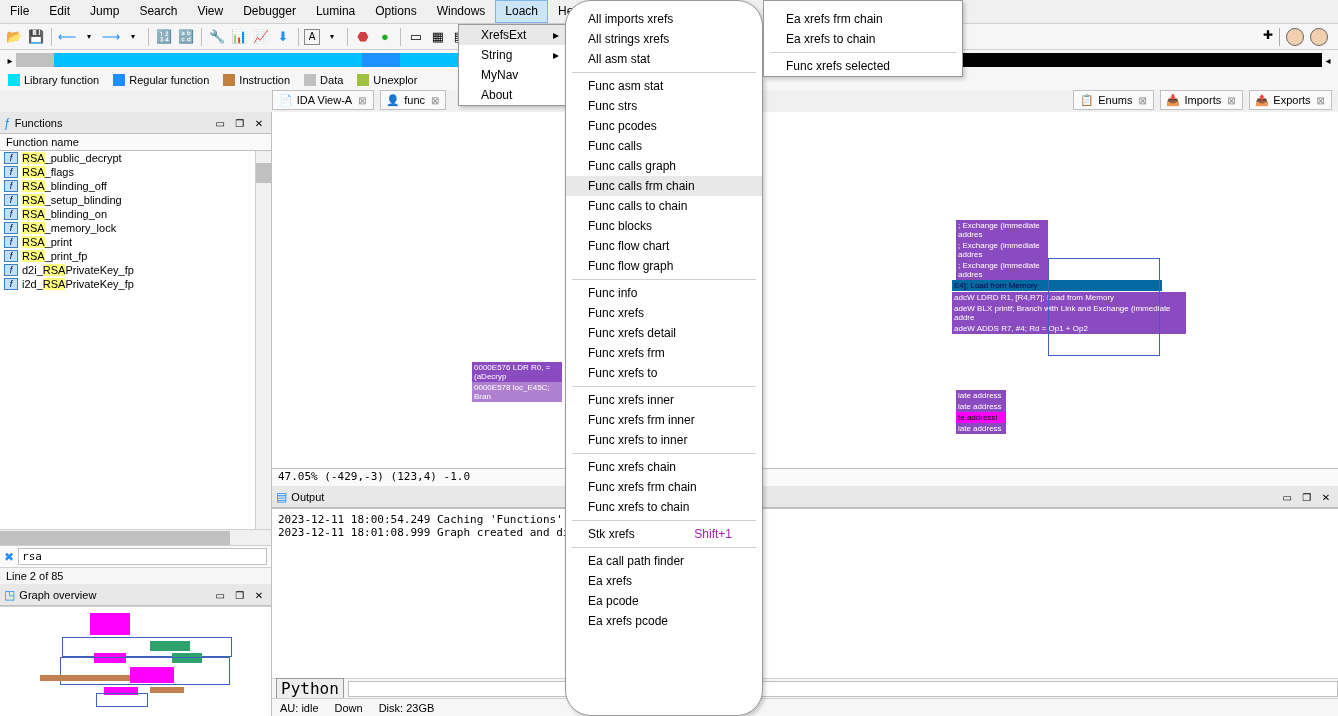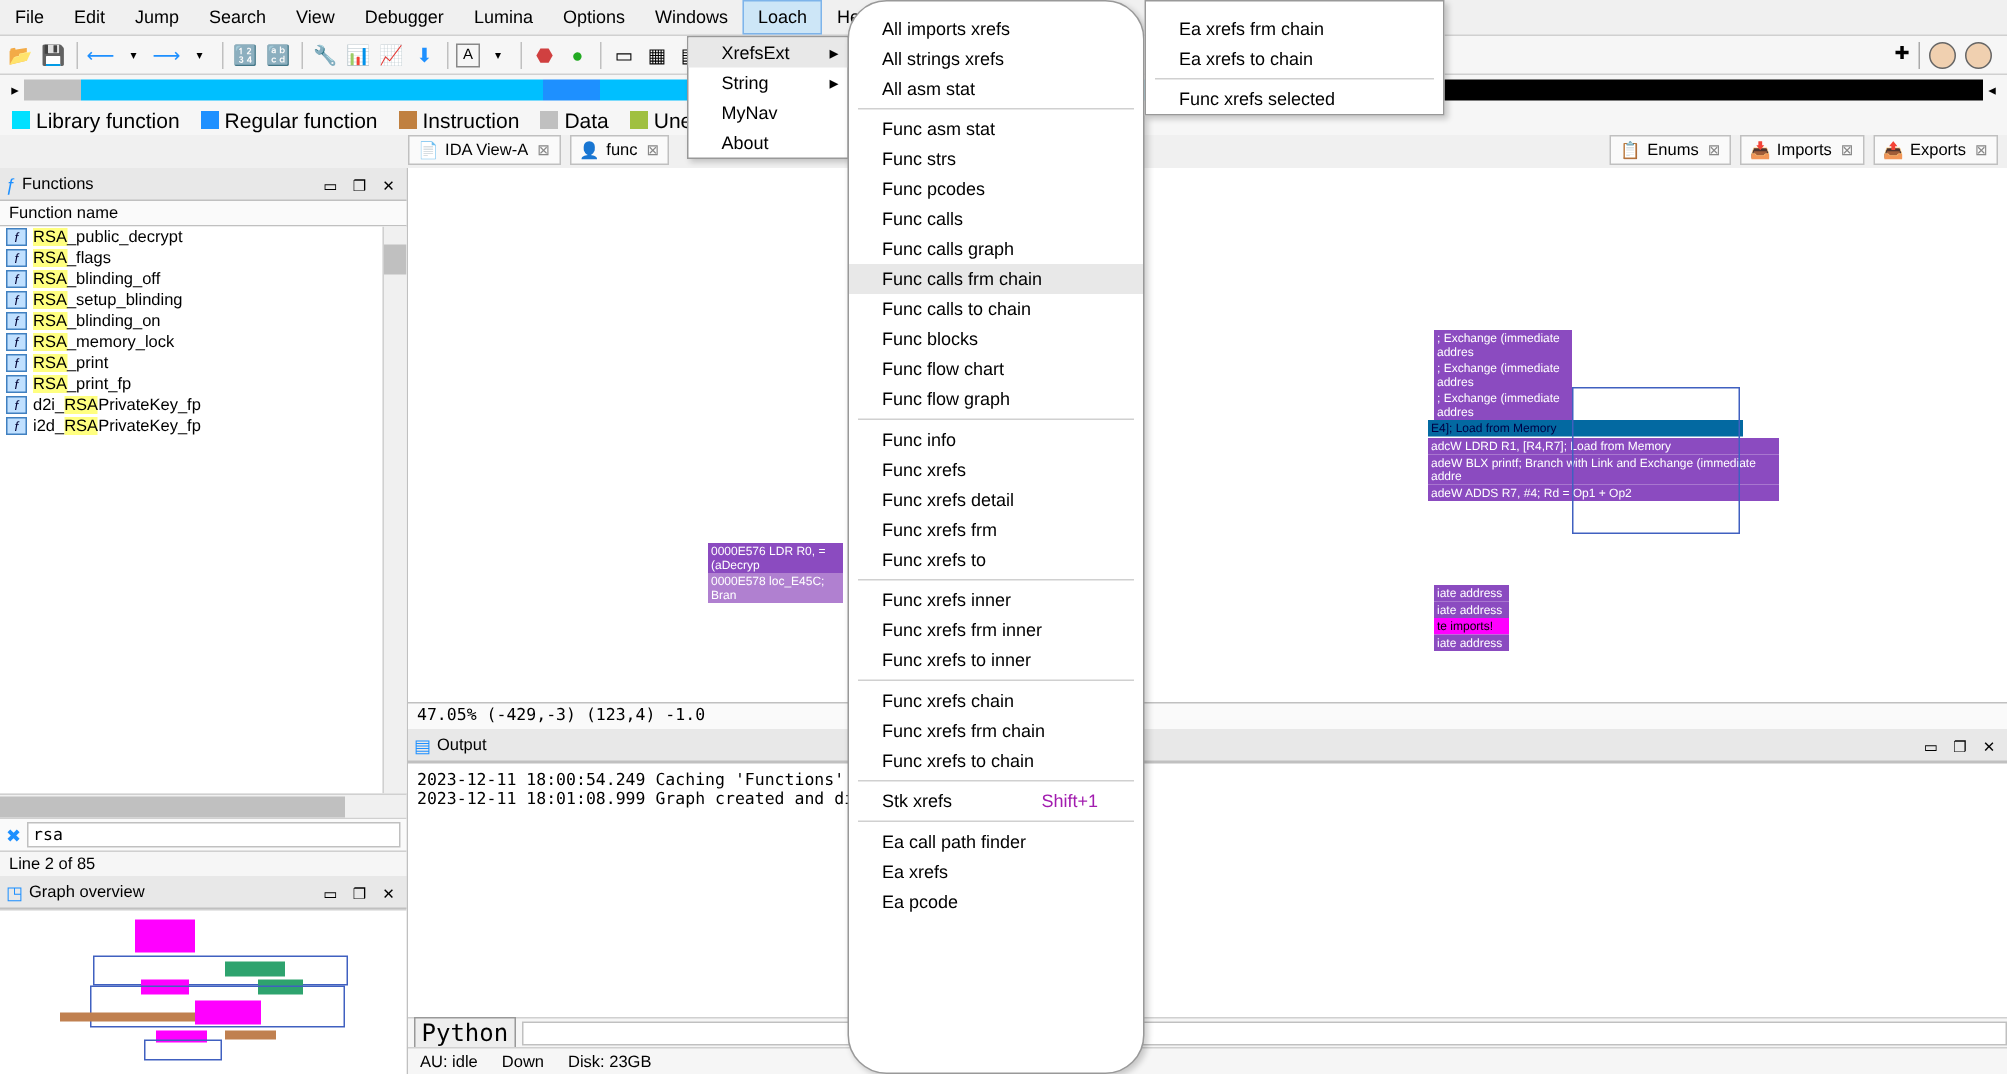--- a/index.html
+++ b/index.html
@@ -15,21 +15,21 @@
 .tb-btn { width: 20px; height: 20px; display: inline-flex; align-items: center; justify-content: center; font-size: 13px; cursor: pointer; }
 .tb-sep { width:1px; height:18px; background:#c0c0c0; margin:0 3px; }
 
 
 .stripbar { display:flex; align-items:center; height:20px; background:#f6f6f6; padding:0 4px;}
 .stripbar .arrow { width:12px; text-align:center; font-size:10px; cursor:pointer;}
 .strip { flex:1; height:14px; display:flex; }
 .seg-cyan{background:#00bfff;} .seg-gray{background:#c0c0c0;} .seg-black{background:#000;} .seg-cyan2{background:#1e90ff;}
 
 
-.legend { display:flex; align-items:center; gap:4px; height:20px; padding:0 8px; font-family: Consolas, monospace; font-size:14px; background:#f6f6f6;}
+.legend { display:flex; align-items:center; gap:4px; height:20px; padding:0 8px; font-family: Consolas, monospace; font-size:11px; background:#f6f6f6;}
 .lg-sw { width:12px; height:12px; display:inline-block; margin-right:4px;}
 .lg-item{display:inline-flex;align-items:center;margin-right:10px;}
 .tab { display:flex; align-items:center; padding:0 6px; border:1px solid #c0c0c0; background:#fafafa; margin-right:2px; font-size:11px;}
 .tab .x{margin-left:6px;color:#888;font-size:10px;cursor:pointer;}
 .tab .ic{margin-right:4px;font-size:11px;}
 
 
 .main { position:absolute; top:112px; left:0; right:0; bottom:0; display:flex; }
 .left { width:272px; display:flex; flex-direction:column; border-right:1px solid #c0c0c0;}
 .right { flex:1; display:flex; flex-direction:column; position:relative;}
@@ -284,21 +284,21 @@
         <div class="lime">E4]; Load from Memory</div>
       </div>
       <div class="node" style="left:680px;top:180px;width:234px">
         <div class="bar">adcW LDRD  R1, [R4,R7]; Load from Memory</div>
         <div class="bar">adeW BLX  printf; Branch with Link and Exchange (immediate addre</div>
         <div class="bar">adeW ADDS  R7, #4; Rd = Op1 + Op2</div>
       </div>
       <div class="node" style="left:684px;top:278px;width:50px">
         <div class="bar">iate address</div>
         <div class="bar">iate address</div>
-        <div class="bar" style="background:#ff00ff;color:#000">te imports!</div>
+        <div class="bar" style="background:#ff00ff;color:#000">te address!</div>
         <div class="bar">iate address</div>
       </div>
       <div style="position:absolute;border:1px solid #4060c0;left:776px;top:146px;width:112px;height:98px"></div>
     </div>
     <div class="statusbar2">47.05% (-429,-3) (123,4)   -1.0</div>
 
     <div class="phdr">
       <span style="margin-right:4px;color:#1e90ff">▤</span>
       <span class="ttl">Output</span>
       <span class="btns">
@@ -412,19 +412,22 @@
     <div class="gsep"></div>
     <div class="it">
       <span>Ea call path finder</span>
     </div>
     <div class="it">
       <span>Ea xrefs</span>
     </div>
     <div class="it">
       <span>Ea pcode</span>
     </div>
+    <div class="it">
+      <span>Ea xrefs pcode</span>
+    </div>
   </div>
 <div class="dd dd3" id="dd3">
     <div class="it">Ea xrefs frm chain</div>
     <div class="it">Ea xrefs to chain</div>
     <div class="gsep"></div>
     <div class="it">Func xrefs selected</div>
   </div>
 
 </body></html>

